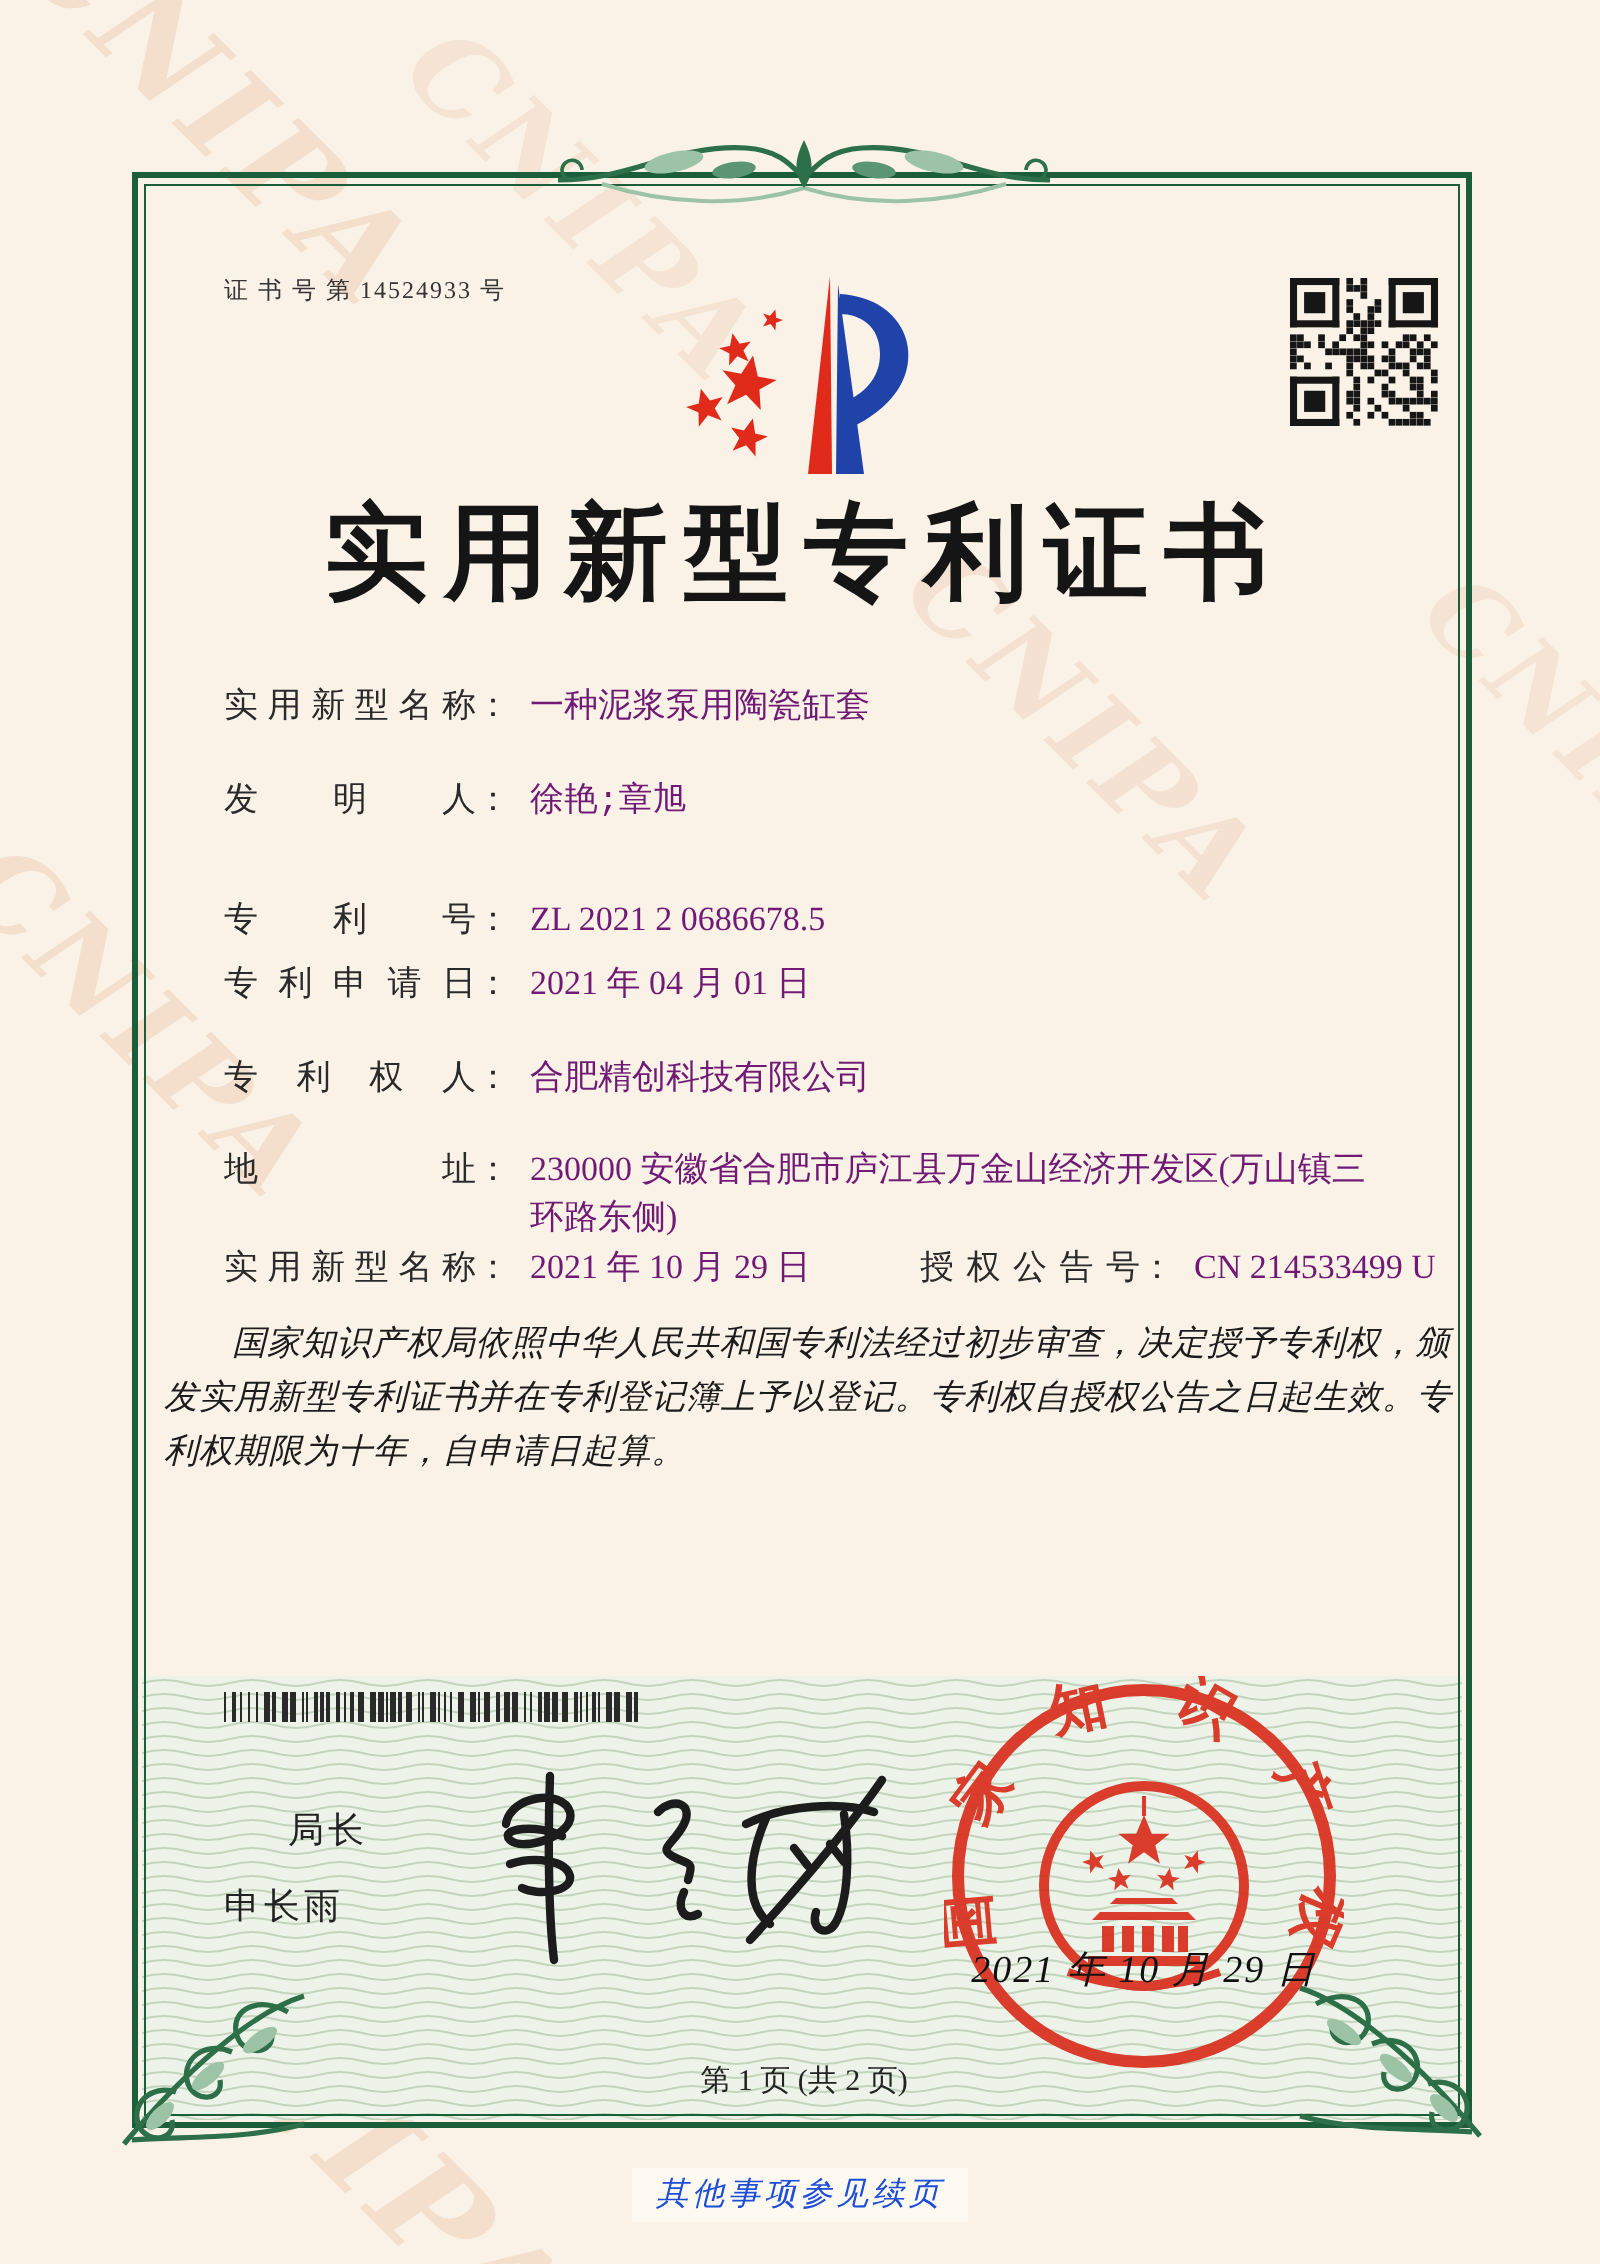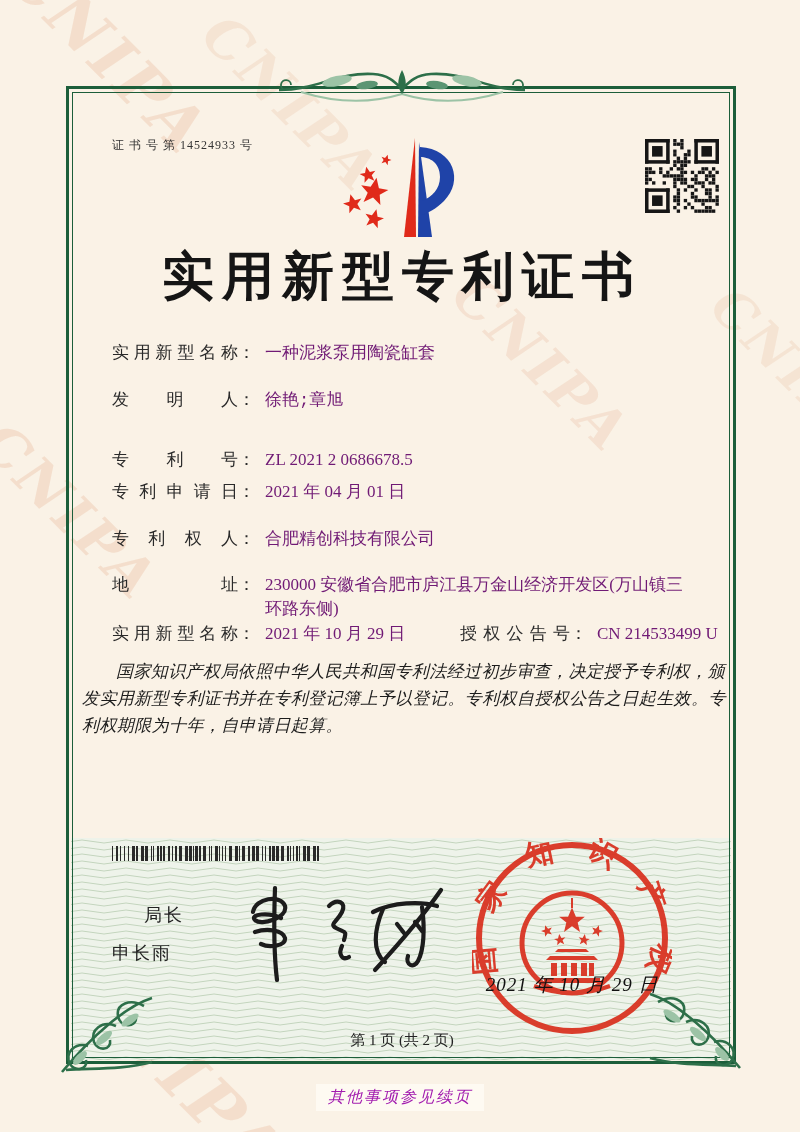--- a/index.html
+++ b/index.html
@@ -42,21 +42,21 @@
              font-size:18px;color:#222;letter-spacing:2px;}
   #signature{left:225px;top:876px;}
   
   #seal{left:472px;top:838px;opacity:0.93;z-index:6;}
   #seal-date{left:472px;top:972px;width:200px;text-align:center;font-size:19px;
              font-style:italic;color:#111;letter-spacing:1px;z-index:7;}
   
   #footer-page{left:68px;top:1031px;width:668px;text-align:center;font-size:15px;color:#222;z-index:5;}
   #footer-note{left:0;top:1084px;width:800px;text-align:center;z-index:5;}
   #footer-note span{display:inline-block;background:rgba(255,252,246,0.75);padding:3px 12px;
-             font-size:16px;font-style:italic;letter-spacing:2px;color:#a21caf;}
+             font-size:16px;font-style:italic;letter-spacing:2px;color:#1d4ed8;}
 </style>
 </head>
 <body>
 
 <div class="wm" style="left:-18px;top:16px;font-size:64px;">CNIPA</div>
 <div class="wm" style="left:180px;top:70px;font-size:56px;color:rgba(235,196,170,0.30);">CNIPA</div>
 <div class="wm" style="left:430px;top:330px;font-size:56px;color:rgba(235,196,170,0.35);">CNIPA</div>
 <div class="wm" style="left:-42px;top:478px;font-size:56px;">CNIPA</div>
 <div class="wm" style="left:690px;top:340px;font-size:52px;color:rgba(235,196,170,0.30);">CNIPA</div>
 <div class="wm" style="left:45px;top:1030px;font-size:68px;">CNIPA</div>

